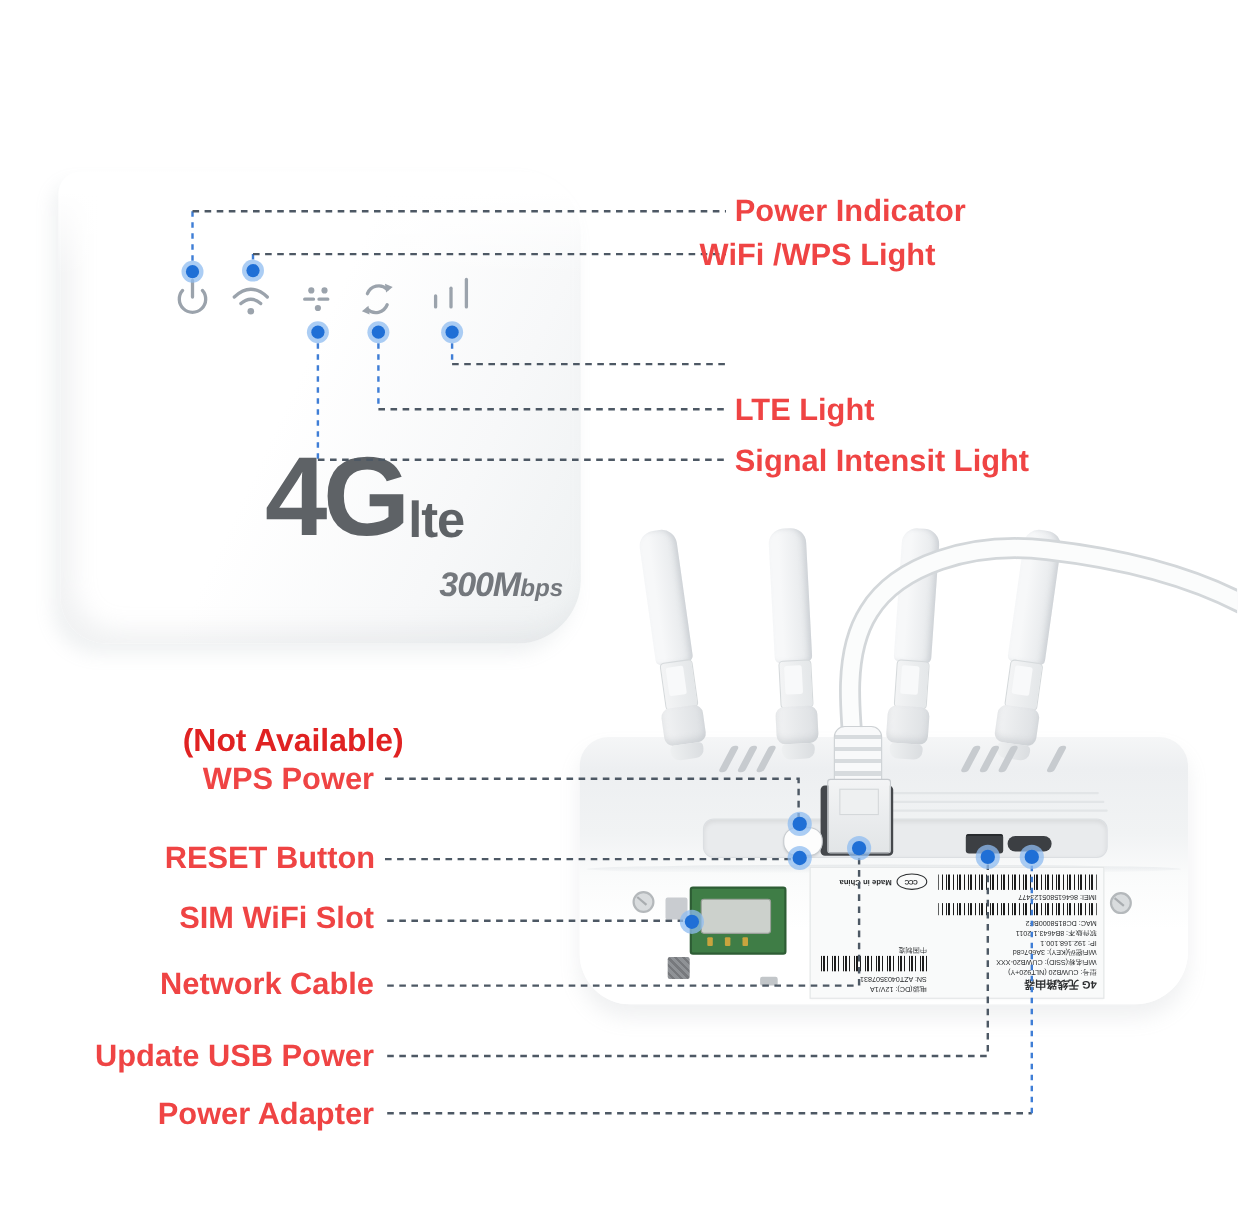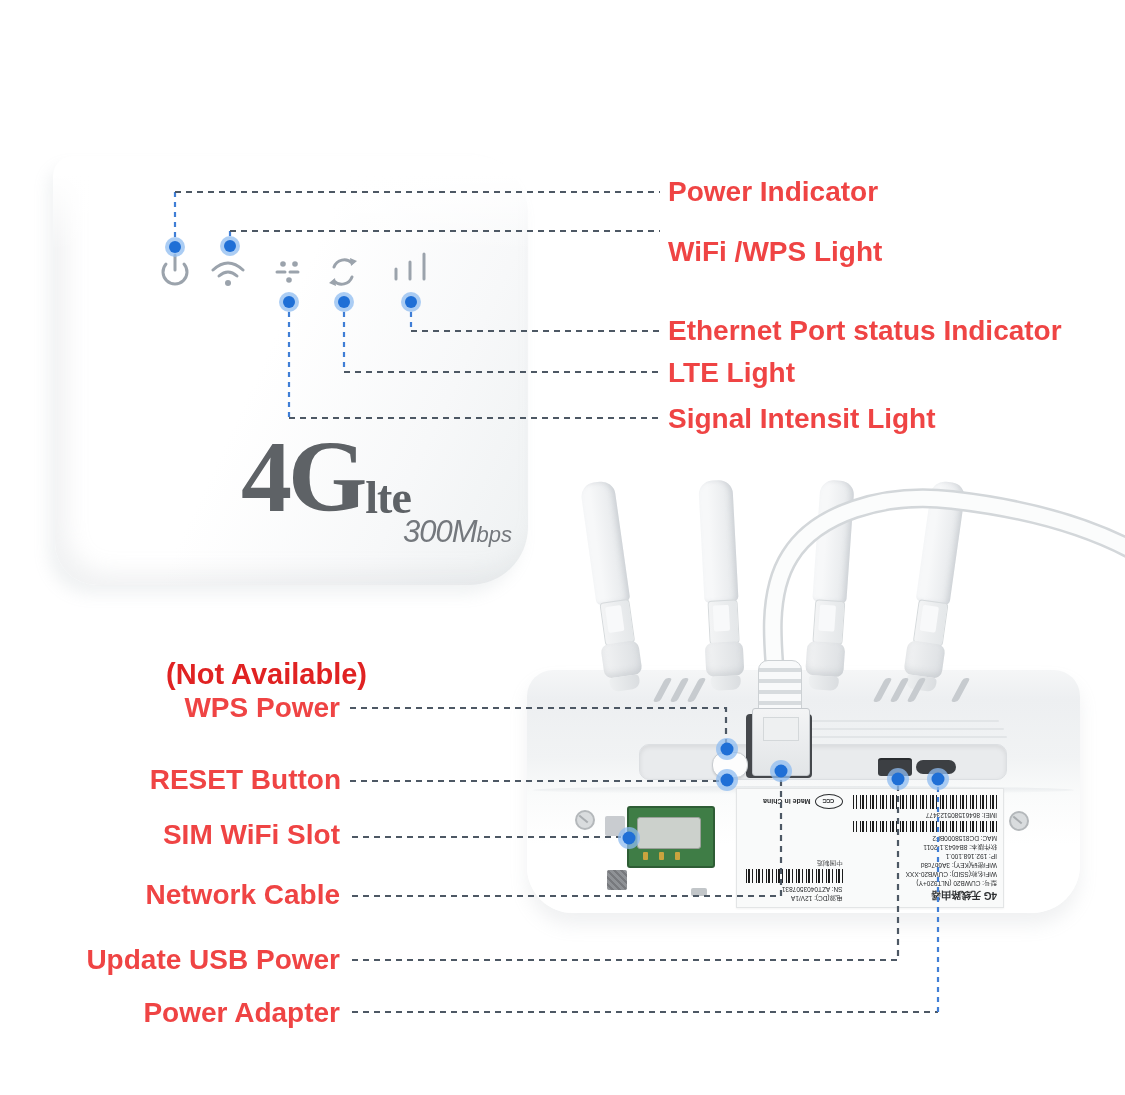--- a/index.html
+++ b/index.html
@@ -7,24 +7,24 @@
           font-family:"Liberation Sans", sans-serif;}
   .abs{position:absolute;}
 
   
   .front-router{left:55px;top:158px;width:473px;height:427px;
     border-radius:20px 55px 58px 42px;
     background:linear-gradient(115deg,#ffffff 45%,#f7f8f9 75%,#eef1f2 100%);
     box-shadow:-7px 9px 16px rgba(150,160,170,.14), inset 12px -12px 22px rgba(175,182,188,.18);}
   .front-router .topfade{position:absolute;left:-2px;top:-2px;right:-2px;height:95px;
     background:linear-gradient(#ffffff 20%,rgba(255,255,255,0));border-radius:20px 55px 0 0;}
-  .logo4g{position:absolute;left:186px;top:268px;color:#5e6266;font-weight:700;line-height:1;font-family:Liberation Serif, serif;}
+  .logo4g{position:absolute;left:186px;top:242px;color:#5e6266;font-weight:700;line-height:1;}
   .logo4g .big{font-size:102px;letter-spacing:-4px;}
   .logo4g .lte{font-size:46px;display:inline-block;transform:translateY(2px);margin-left:2px;letter-spacing:-1px;}
-  .speed{position:absolute;right:16px;top:356px;color:#74787d;font-style:italic;font-weight:400;}
+  .speed{position:absolute;right:16px;top:356px;color:#74787d;font-style:italic;font-weight:700;}
   .speed .sb{font-size:31px;letter-spacing:-1px;}
   .speed .ss{font-size:22px;}
 
   
   .back-router{left:527px;top:670px;width:553px;height:243px;
     border-radius:26px 26px 48px 46px;
     background:linear-gradient(180deg,#f5f6f7 0%,#edeff1 12%,#f1f3f4 36%,#fafbfb 52%,#ffffff 72%);
     box-shadow:0 12px 18px rgba(160,168,175,.16);}
   .deck-line{position:absolute;left:6px;top:116px;width:541px;height:8px;
     background:linear-gradient(#e7eaec,rgba(255,255,255,0));border-radius:50%;}
@@ -309,22 +309,21 @@
         <circle cx="898" cy="779" r="11" fill="#8fbcf0" opacity=".75"></circle>
         <circle cx="898" cy="779" r="6.5" fill="#1f6fd6"></circle>
       </g>
     <g>
         <circle cx="938" cy="779" r="11" fill="#8fbcf0" opacity=".75"></circle>
         <circle cx="938" cy="779" r="6.5" fill="#1f6fd6"></circle>
       </g>
   </svg>
 
   <div class="lbl" style="left:668px;top:175px;">Power Indicator</div>
-  <div class="lbl" style="left:668px;top:215px;margin-top:20px;">WiFi /WPS Light</div>
-  <div class="lbl" style="left:668px;top:314px;">Ethernet Port status Indicator</div>
+  <div class="lbl" style="left:636px;top:215px;">WiFi /WPS Light</div>
   <div class="lbl" style="left:668px;top:356px;">LTE Light</div>
   <div class="lbl" style="left:668px;top:402px;">Signal Intensit Light</div>
 
   <div class="lbl red" style="right:758px;top:657px;">(Not Available)</div>
   <div class="lbl" style="right:785px;top:691px;">WPS Power</div>
   <div class="lbl" style="right:784px;top:763px;">RESET Button</div>
   <div class="lbl" style="right:785px;top:818px;">SIM WiFi Slot</div>
   <div class="lbl" style="right:785px;top:878px;">Network Cable</div>
   <div class="lbl" style="right:785px;top:943px;">Update USB Power</div>
   <div class="lbl" style="right:785px;top:996px;">Power Adapter</div>

